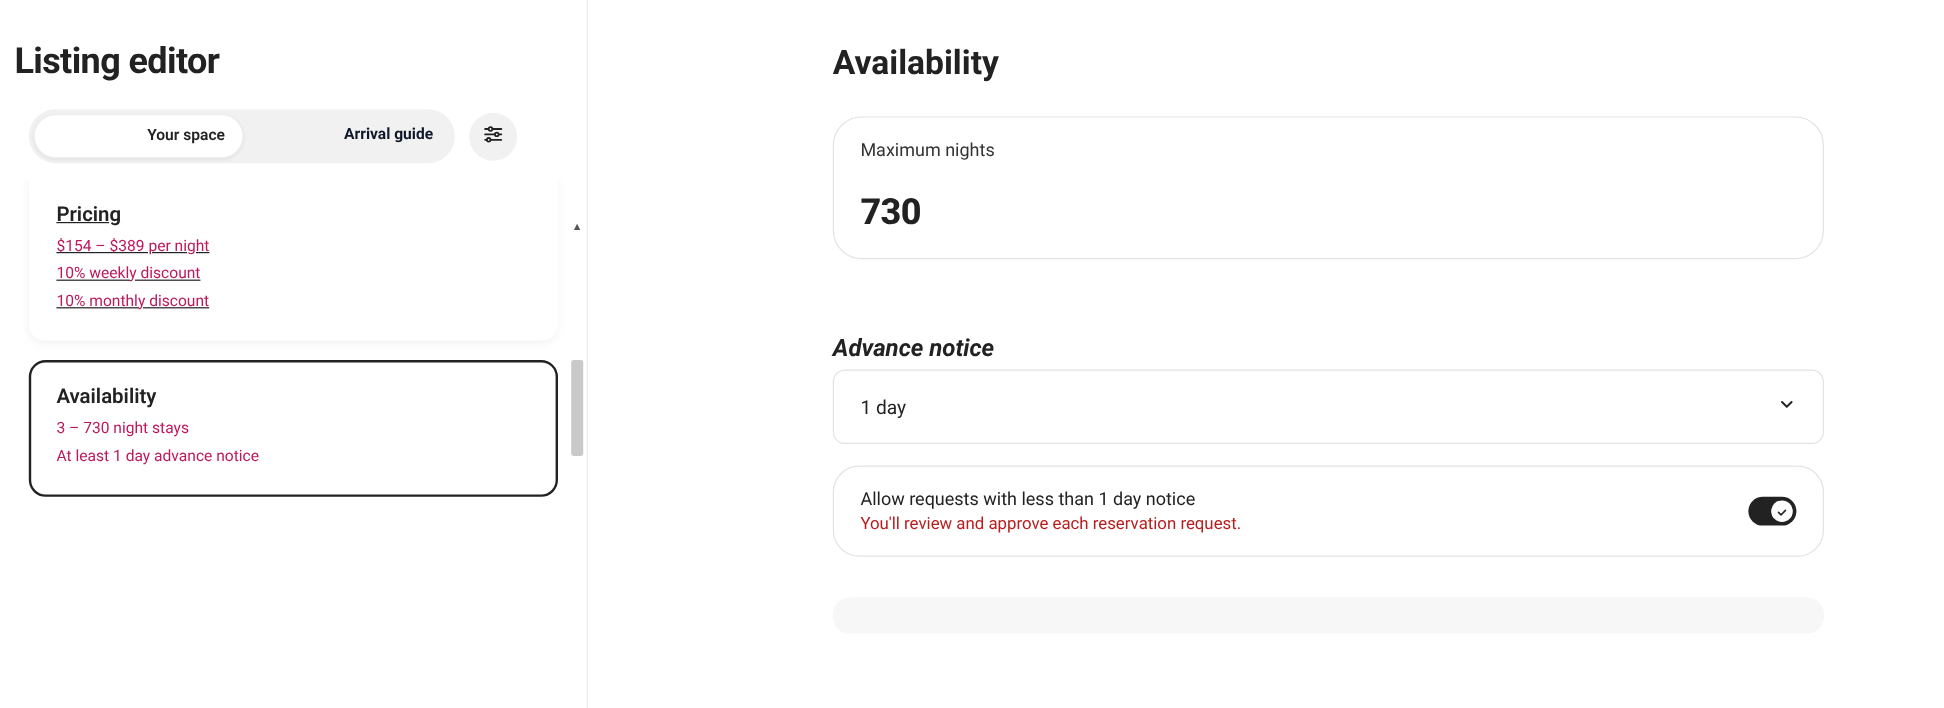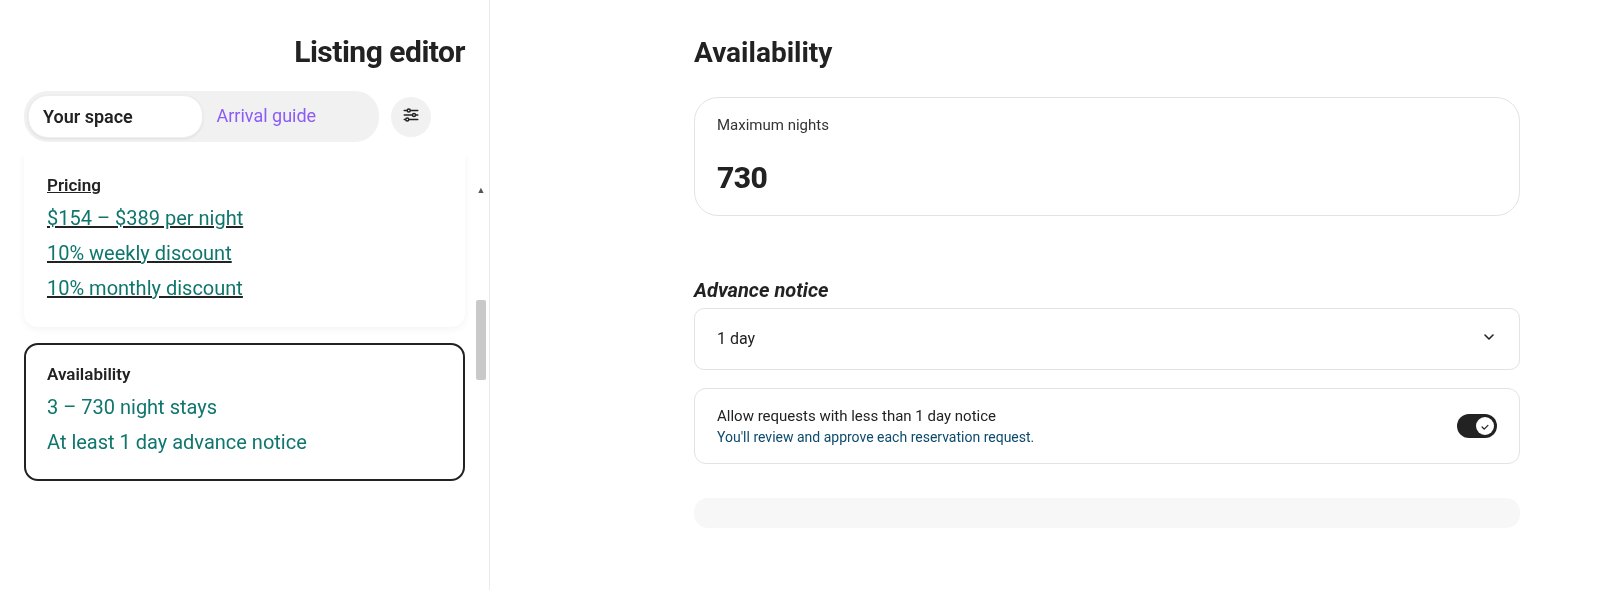--- a/index.html
+++ b/index.html
@@ -20,21 +20,20 @@
   .sidebar {
     width: 490px;
     height: 100%;
     border-right: 1px solid #ebebeb;
     position: relative;
     display: flex;
     flex-direction: column;
   }
   .sidebar-header {
     padding: 34px 24px 22px 12px;
-    text-align: right;
   }
   .page-title {
     font-size: 30px;
     font-weight: 700;
     letter-spacing: -0.5px;
   }
   .tab-row {
     display: flex;
     align-items: center;
     gap: 12px;
@@ -42,31 +41,31 @@
   }
   .tabs-pill {
     display: flex;
     background: #f1f1f1;
     border-radius: 24px;
     padding: 4px;
     width: 355px;
   }
   .tab {
     flex: 1;
-    text-align: left;
+    text-align: right;
     padding: 10px 14px;
     border-radius: 20px;
-    font-size: 18px;
+    font-size: 13px;
     font-weight: 600;
     color: #222;
     cursor: pointer;
   }
   .tab.inactive {
-    font-weight: 400;
-    color: #8b5cf6;
+    font-weight: 700;
+    color: #0f172a;
   }
   .tab.active {
     background: #fff;
     box-shadow: 0 1px 3px rgba(0,0,0,0.08);
     border: 1px solid #eee;
   }
   .icon-button {
     width: 40px;
     height: 40px;
     border-radius: 50%;
@@ -102,22 +101,22 @@
     border: 2px solid #222;
     box-shadow: none;
     padding: 19px 21px;
   }
   .card-title {
     font-size: 17px;
     font-weight: 600;
     margin-bottom: 6px;
   }
   .card-sub {
-    font-size: 20px;
-    color: #0f766e;
+    font-size: 13px;
+    color: #be185d;
     line-height: 1.75;
   }
   
   .fake-scroll {
     position: absolute;
     right: 2px;
     top: 184px;
     width: 12px;
     height: 396px;
   }
@@ -179,40 +178,41 @@
     color: #555;
     margin-bottom: 24px;
   }
   .select-row {
     border: 1px solid #e3e3e3;
     border-radius: 10px;
     padding: 20px 22px;
     font-size: 16px;
     display: flex;
     justify-content: space-between;
+    align-items: center;
     cursor: pointer;
     margin-bottom: 18px;
   }
   .toggle-row {
     border: 1px solid #e3e3e3;
-    border-radius: 12px;
+    border-radius: 22px;
     padding: 18px 22px;
     display: flex;
     justify-content: space-between;
     align-items: center;
     margin-bottom: 34px;
   }
   .toggle-label {
     font-size: 15px;
     color: #222;
     margin-bottom: 4px;
   }
   .toggle-sub {
     font-size: 14px;
-    color: #0c4a6e;
+    color: #b91c1c;
   }
   .switch {
     width: 40px;
     height: 24px;
     border-radius: 14px;
     background: #222;
     position: relative;
     cursor: pointer;
   }
   .switch-knob {

